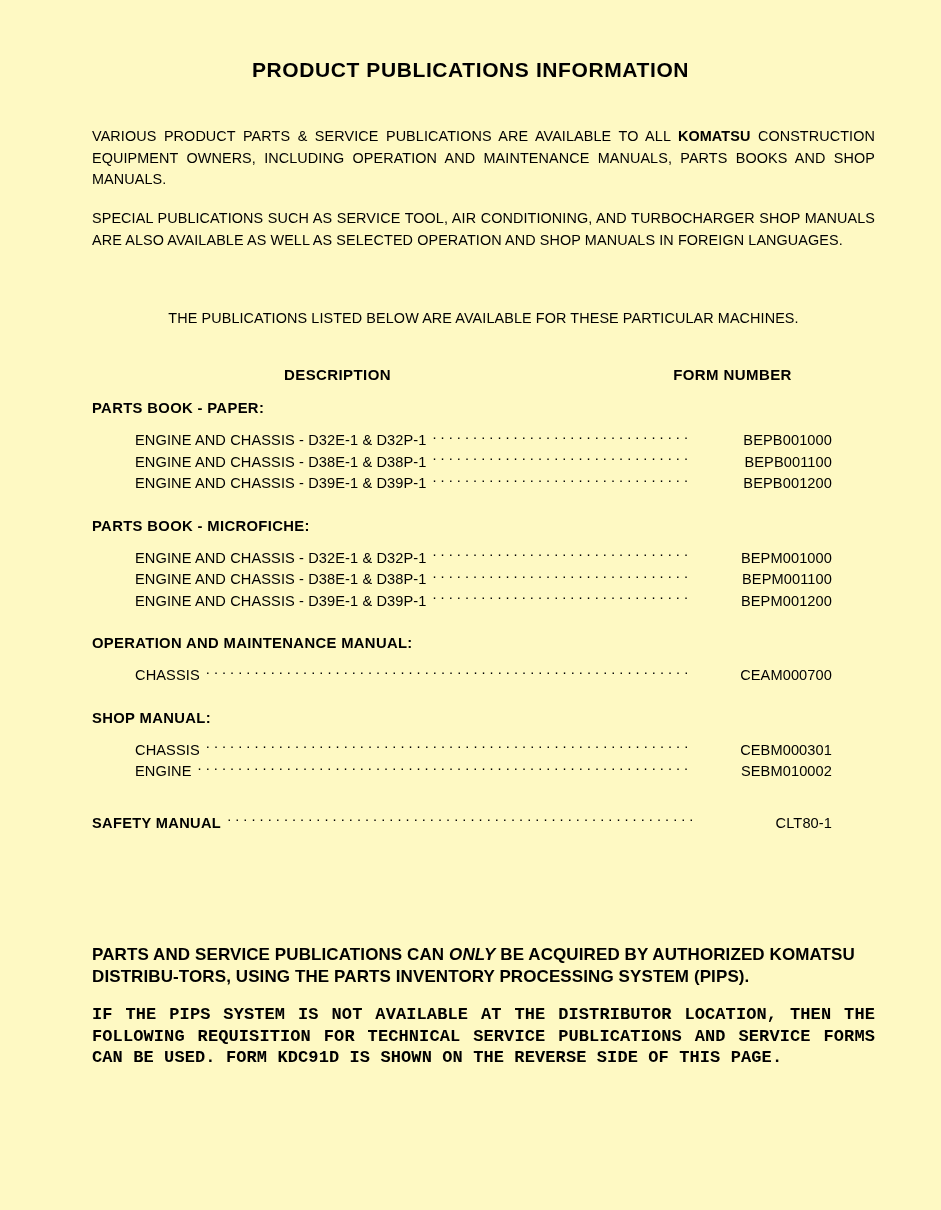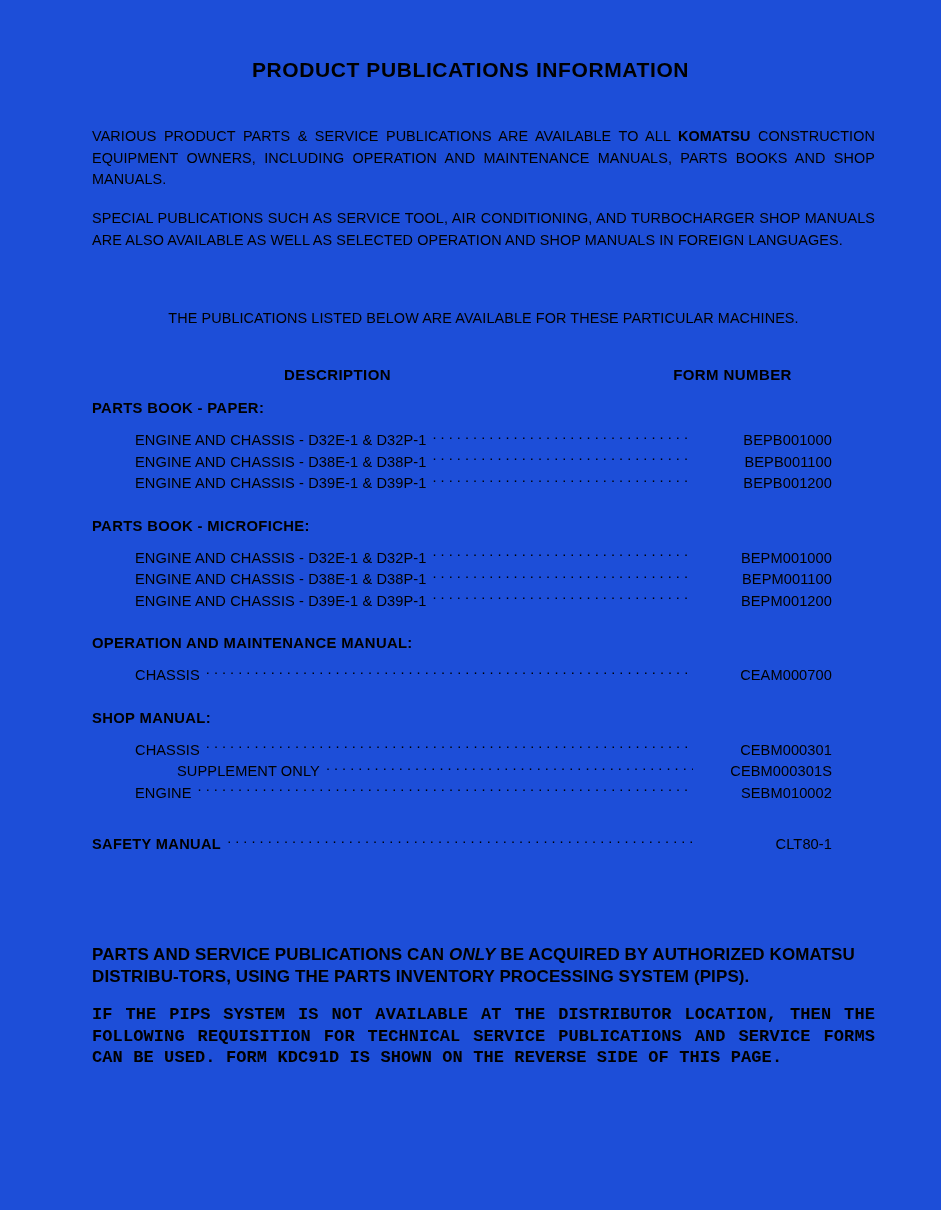--- a/index.html
+++ b/index.html
@@ -15,21 +15,21 @@
     font-family: "Liberation Sans", sans-serif;
     color: #000000;
     overflow: hidden;
   }
 
   .page {
     position: absolute;
     left: 0; top: 0;
     width: 941px;
     height: 1210px;
-    background: #1d4ed8;
+    background: #fef9c3;
   }
 
   
   .doc-title {
     position: absolute;
     left: 0;
     top: 58px;
     width: 941px;
     text-align: center;
     font-size: 21px;
@@ -227,25 +227,20 @@
       <div class="gap"></div>
       <div class="group">
         <div class="group-title">SHOP MANUAL:</div>
         <div class="gap-sm"></div>
         <div class="rows">
           <div class="row indent-1">
             <span class="label">CHASSIS</span>
             <span class="leader"></span>
             <span class="form">CEBM000301</span>
           </div>
-          <div class="row indent-2">
-            <span class="label">SUPPLEMENT ONLY</span>
-            <span class="leader"></span>
-            <span class="form">CEBM000301S</span>
-          </div>
           <div class="row indent-1">
             <span class="label">ENGINE</span>
             <span class="leader"></span>
             <span class="form">SEBM010002</span>
           </div>
         </div>
       </div>
       <div class="gap-lg"></div>
       <div class="group">
         <div class="rows">

